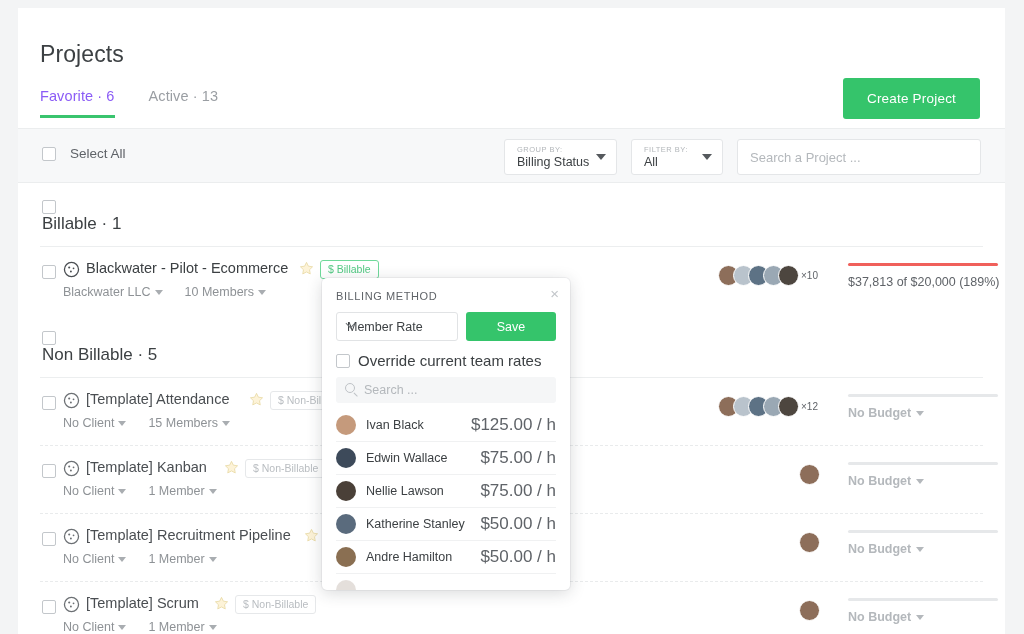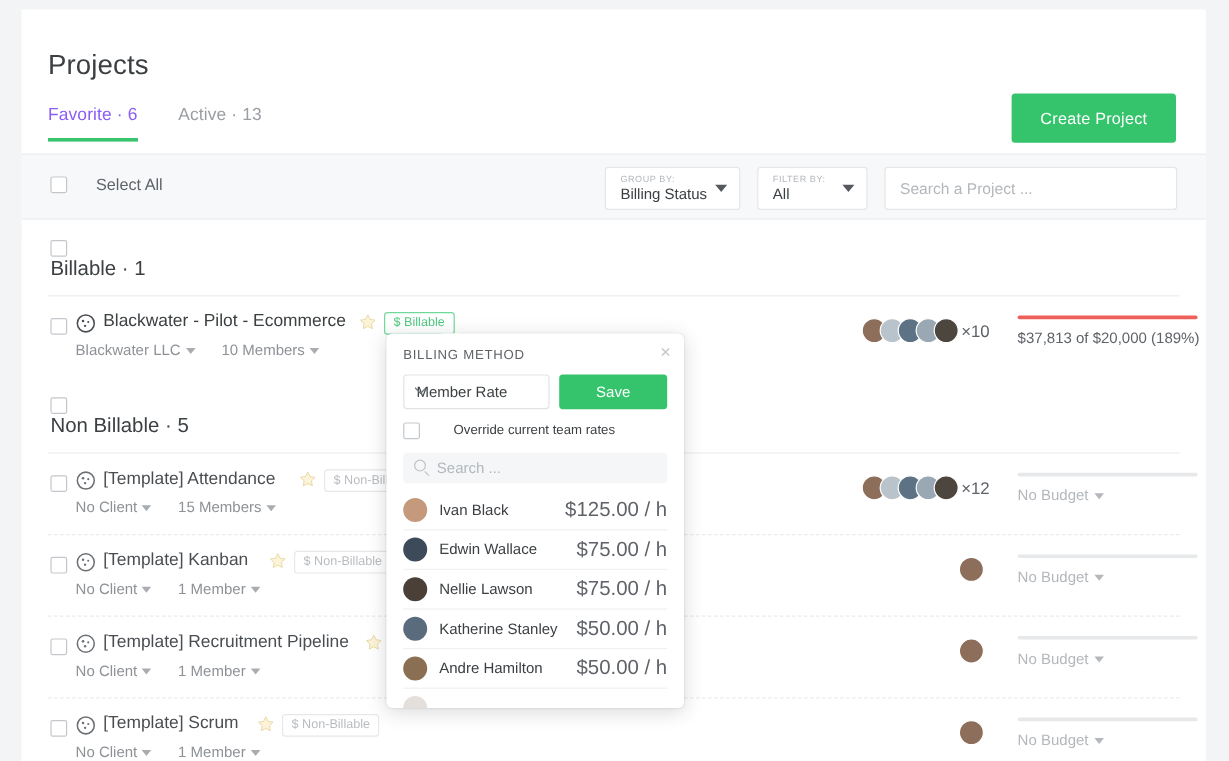--- a/index.html
+++ b/index.html
@@ -34,21 +34,21 @@
     background: #35c46b; color: #fff; border: none;
     width: 137px; height: 41px; border-radius: 3px;
     font-size: 13.5px; font-family: inherit; cursor: pointer; letter-spacing: .2px;
   }
 
   
   .toolbar {
     position: relative; height: 55px; background: #f7f8f9;
     border-top: 1px solid #ebedee; border-bottom: 1px solid #ebedee;
   }
-  .select-all { position: absolute; left: 24px; top: 17px; display: flex; align-items: center; gap: 24px; cursor: pointer; }
+  .select-all { position: absolute; left: 24px; top: 17px; display: flex; align-items: center; gap: 14px; cursor: pointer; }
   .chk {
     width: 14px; height: 14px; border: 1px solid #c3c7cb; background: #fff;
     border-radius: 2px; display: inline-block; flex: none;
   }
   .select-all-label { font-size: 13.5px; color: #5f6368; }
 
   .drop {
     position: absolute; top: 10px; background: #fff;
     border: 1px solid #e4e6e8; border-radius: 3px; cursor: pointer;
   }
@@ -114,27 +114,27 @@
     border-left: 4px solid transparent; border-right: 4px solid transparent;
     border-top: 5px solid #a9adb1; vertical-align: middle;
   }
 
   .avatars { position: absolute; top: 18px; display: flex; align-items: center; }
   .av {
     width: 21px; height: 21px; border-radius: 50%; margin-left: -6px;
     border: 1.5px solid #fff; background-size: cover;
   }
   .av:first-child { margin-left: 0; }
-  .avcount { font-size: 14px; color: #5f6368; margin-left: 2px; }
+  .avcount { font-size: 10px; color: #5f6368; margin-left: 2px; }
 
   .budget { position: absolute; left: 814px; top: 16px; width: 150px; margin-left: 16px; }
   .budget-bar { height: 3px; border-radius: 2px; background: #e6e8ea; }
   .budget-bar.over { background: #f0605b; }
   .budget-text { margin-top: 9px; font-size: 12.5px; color: #5f6368; white-space: nowrap; }
-  .budget-text.empty { color: #b4b8bc; }
+  .budget-text.empty { color: #b4b8bc; font-weight: bold; }
   .budget-text .bcaret {
     display: inline-block; margin-left: 5px; width: 0; height: 0;
     border-left: 4px solid transparent; border-right: 4px solid transparent;
     border-top: 5px solid #6c7074; vertical-align: middle;
   }
   .budget-text.empty .bcaret { border-top-color: #b4b8bc; }
 
   
   .popup {
     position: absolute; left: 304px; top: 270px; width: 248px; height: 312px;
@@ -163,21 +163,21 @@
     position: absolute; right: 9px; top: 9px; width: 7px; height: 7px;
     border-right: 1.6px solid #6c7074; border-bottom: 1.6px solid #6c7074;
     transform: rotate(45deg);
   }
   .save-btn {
     position: absolute; left: 144px; top: 34px; width: 90px; height: 29px;
     background: #35c46b; color: #fff; border: none; border-radius: 3px;
     font-size: 12.5px; font-family: inherit; cursor: pointer;
   }
   .override { position: absolute; left: 14px; top: 74px; display: flex; align-items: center; gap: 8px; cursor: pointer; }
-  .override-label { font-size: 11px; color: #3c4043; margin-left: 20px; }
+  .override-label { font-size: 15px; color: #3c4043; }
   .popup-search {
     position: absolute; left: 14px; top: 99px; width: 220px; height: 26px;
     background: #f5f6f7; border-radius: 3px;
   }
   .popup-search input {
     width: 100%; height: 100%; border: none; outline: none; background: transparent;
     padding: 0 10px 0 28px; font-size: 12.5px; font-family: inherit; color: #3c4043;
   }
   .popup-search input::placeholder { color: #b4b8bc; }
   .psearch-icon {

